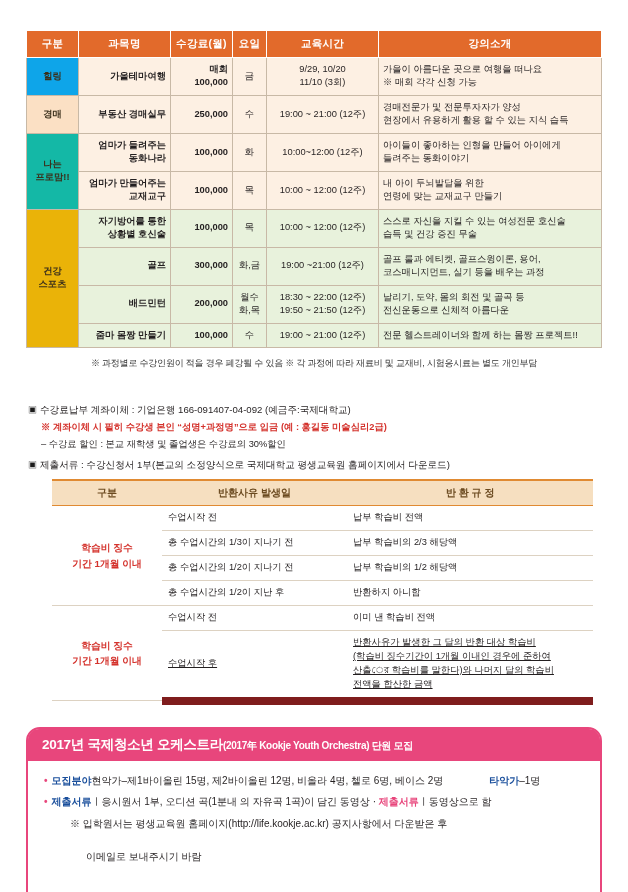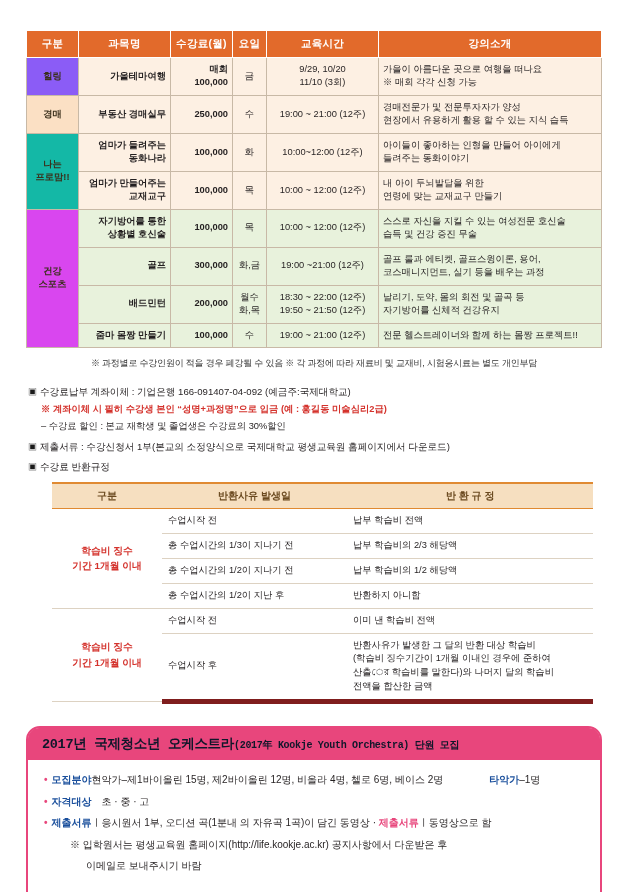--- a/index.html
+++ b/index.html
@@ -45,35 +45,35 @@
     font-size: 10.5px;
     color: #3a2f1b;
   }
   td.name { font-weight: bold; text-align: right; font-size: 9.8px; }
   td.fee  { text-align: right; font-weight: bold; }
   td.desc { text-align: left; padding-left: 7px; }
   .row-healing  { background: #fdf0e3; }
   .row-auction  { background: #fdf0e3; }
   .row-program  { background: #fdf0e3; }
   .row-sports   { background: #e8f2dc; }
-  .cat-healing  { background: #8b5cf6; }
+  .cat-healing  { background: #0ea5e9; }
   .cat-auction  { background: #fbe0c4; }
   .cat-program  { background: #14b8a6; }
-  .cat-sports   { background: #d946ef; }
+  .cat-sports   { background: #eab308; }
 
   .note-line {
     margin: 9px 0 0 0;
     font-size: 9px;
     color: #333;
     text-align: center;
     letter-spacing: -.2px;
   }
 
   
-  .info-block { margin-top: 14px; }
+  .info-block { margin-top: 32px; }
   .info-item {
     font-size: 9.6px;
     margin: 0 0 3px 0;
     line-height: 1.6;
     padding-left: 2px;
   }
   .sq { color: #1b1b1b; font-size: 9px; margin-right: 3px; }
   .info-sub {
     font-size: 9.3px;
     padding-left: 15px;
@@ -107,39 +107,38 @@
     line-height: 1.5;
     vertical-align: middle;
   }
   table.refund td.rcat {
     color: #d4322c;
     font-weight: bold;
     text-align: center;
     font-size: 9.8px;
     line-height: 1.6;
   }
-  table.refund tr.last td { border-bottom: 5px solid #7f1d1d; }
+  table.refund tr.last td { border-bottom: 8px solid #7f1d1d; text-decoration: underline; }
 
   
   .orch {
     margin-top: 22px;
     border: 2px solid #e8467c;
     border-radius: 14px;
     padding: 0 0 14px 0;
     position: relative;
   }
   .orch-title {
     background: #e8467c;
-    color: #0f172a;
+    color: #ffffff;
     border-radius: 11px 11px 0 0;
     padding: 7px 14px;
     font-size: 13.5px;
     font-weight: bold;
     letter-spacing: -.3px;
-    font-family: Liberation Mono, monospace;
   }
   .orch-title .small { font-size: 10px; font-weight: bold; }
   .orch-body { padding: 11px 16px 0 16px; }
   .o-row {
     font-size: 10px;
     line-height: 1.75;
     margin-bottom: 4px;
   }
   .bullet { color: #e8467c; font-weight: bold; margin-right: 4px; }
   .o-label { color: #1a4f9c; font-weight: bold; }
@@ -238,21 +237,21 @@
 코스매니지먼트, 실기 등을 배우는 과정</td>
       </tr>
       <tr class="row-sports">
         <td class="name">배드민턴</td>
         <td class="fee">200,000</td>
         <td class="ctr" style="white-space:pre-line">월수
 화,목</td>
         <td class="ctr" style="white-space:pre-line">18:30 ~ 22:00 (12주)
 19:50 ~ 21:50 (12주)</td>
         <td class="desc" style="white-space:pre-line">날리기, 도약, 몸의 회전 및 골곡 등
-자기방어를 신체적 건강유지</td>
+전신운동으로 신체적 아름다운</td>
       </tr>
       <tr class="row-sports">
         <td class="name">줌마 몸짱 만들기</td>
         <td class="fee">100,000</td>
         <td class="ctr">수</td>
         <td class="ctr">19:00 ~ 21:00 (12주)</td>
         <td class="desc">전문 헬스트레이너와 함께 하는 몸짱 프로젝트!!</td>
       </tr>
     </tbody>
   </table>
@@ -261,23 +260,20 @@
 
   <div class="info-block">
     <div class="info-item">
       <span class="sq">▣</span><span>수강료납부 계좌이체 : 기업은행 166-091407-04-092 (예금주:국제대학교)</span>
     </div>
     <div class="info-sub red bold">※ 계좌이체 시 필히 수강생 본인 “성명+과정명”으로 입금 (예 : 홍길동 미술심리2급)</div>
     <div class="info-sub">– 수강료 할인 : 본교 재학생 및 졸업생은 수강료의 30%할인</div>
     <div class="info-item" style="margin-top:5px">
       <span class="sq">▣</span><span>제출서류 : 수강신청서 1부(본교의 소정양식으로 국제대학교 평생교육원 홈페이지에서 다운로드)</span>
     </div>
-    <div class="info-item" style="margin-top:5px">
-      <span class="sq">▣</span><span>수강료 반환규정</span>
-    </div>
   </div>
 
   <table class="refund">
     <colgroup>
         <col style="width:110px">
         <col style="width:185px">
         <col>
       </colgroup>
     <thead>
       <tr>
@@ -325,29 +321,26 @@
     <div class="orch-title">
       <span>2017년 국제청소년 오케스트라</span><span class="small">(2017年 Kookje Youth Orchestra) 단원 모집</span>
     </div>
     <div class="orch-body">
 
       <div class="o-row">
         <span class="bullet">•</span><span class="o-label">모집분야</span><span>현악가–제1바이올린 15명, 제2바이올린 12명, 비올라 4명, 첼로 6명, 베이스 2명</span><span class="hspace"></span><span class="o-label">타악가</span><span>–1명</span>
       </div>
 
 
-      <div class="o-row">
-        <span class="bullet">•</span><span class="o-label">자격대상</span><span class="gap-s"></span><span>초 · 중 · 고</span>
-      </div>
 
       <div class="o-row">
         <span class="bullet">•</span><span class="o-label">제출서류</span><span>ㅣ응시원서 1부, 오디션 곡(1분내 의 자유곡 1곡)이 담긴 동영상 ·</span> <span class="pink">제출서류</span><span>ㅣ동영상으로 함</span>
       </div>
 
-      <div class="o-row indent2" style="margin-bottom:4px">
+      <div class="o-row indent2" style="margin-bottom:16px">
         <span>※ 입학원서는 평생교육원 홈페이지(http://life.kookje.ac.kr) 공지사항에서 다운받은 후</span>
       </div>
       <div class="o-row indent2" style="padding-left:42px">
         <span>이메일로 보내주시기 바람</span>
       </div>
 
       <div class="o-row" style="margin-top:6px">
         <span class="hspace"></span>
       </div>
 

